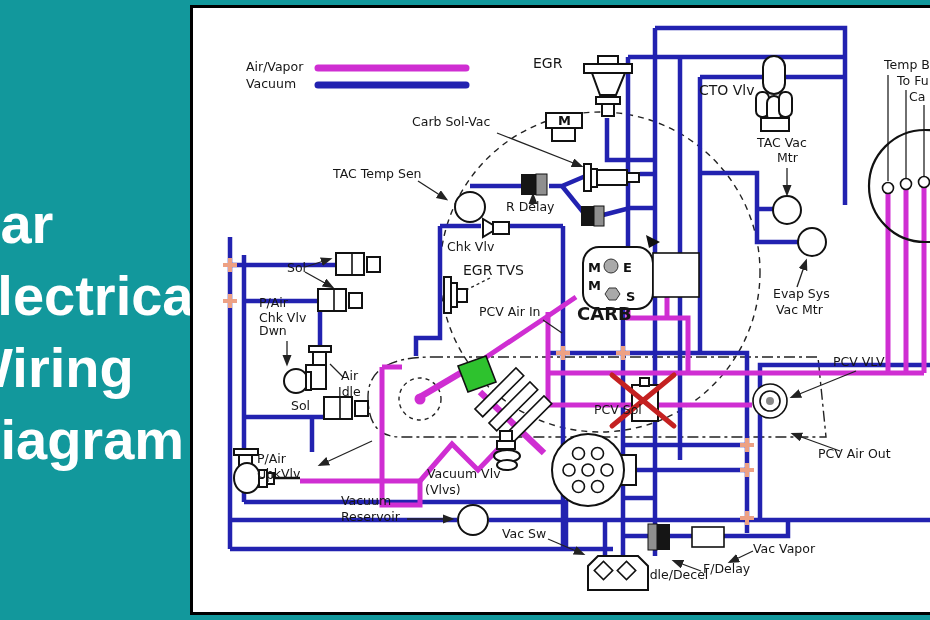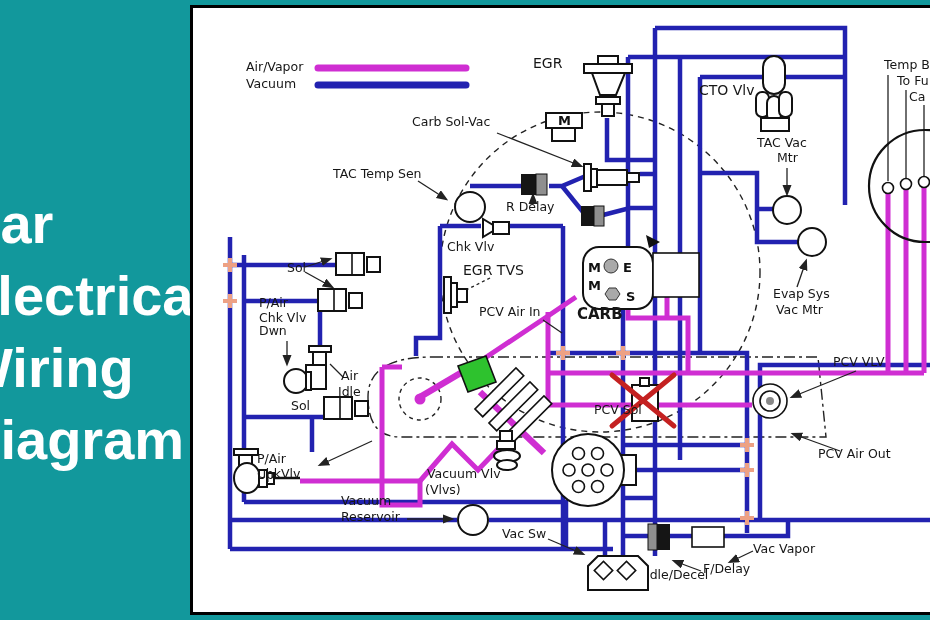--- a/index.html
+++ b/index.html
@@ -18,21 +18,21 @@
   .leg{fill:none;stroke-width:7px;stroke-linecap:round;}
   .tee{stroke:var(--tee);stroke-width:4px;}
   .comp{fill:#fff;stroke:#111;stroke-width:2px;}
   .compthin{fill:#fff;stroke:#111;stroke-width:1.6px;}
   .dash{fill:none;stroke:#222;stroke-width:1.4px;}
   .lead{fill:none;stroke:#222;stroke-width:1.3px;}
   .rx{fill:none;stroke:var(--red_x);stroke-width:5px;stroke-linecap:round;}
   .svgtxt{font-family:"DejaVu Sans",sans-serif;font-size:13px;font-weight:bold;fill:#111;}
   .lbl{position:absolute;z-index:4;font-size:12.5px;color:#161616;white-space:nowrap;line-height:14px;}
   .lbl.big{font-size:14px;}
-  .lbl.bold{font-weight:bold;font-size:15px;}
+  .lbl.bold{font-weight:bold;font-size:18px;}
 </style>
 </head>
 <body>
 
 <div class="sidebar">
   <div class="title">
     <div>Car</div>
     <div>Electrical</div>
     <div>Wiring</div>
     <div>Diagram</div>

